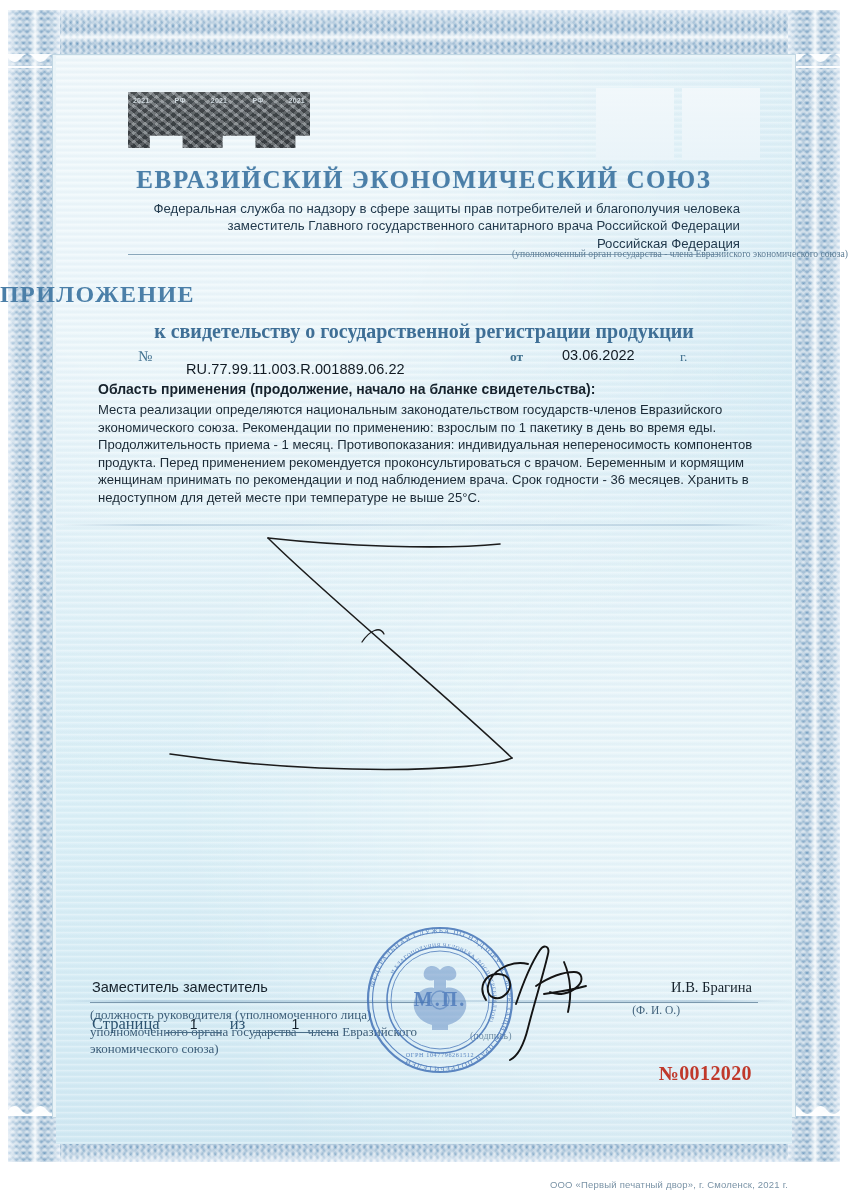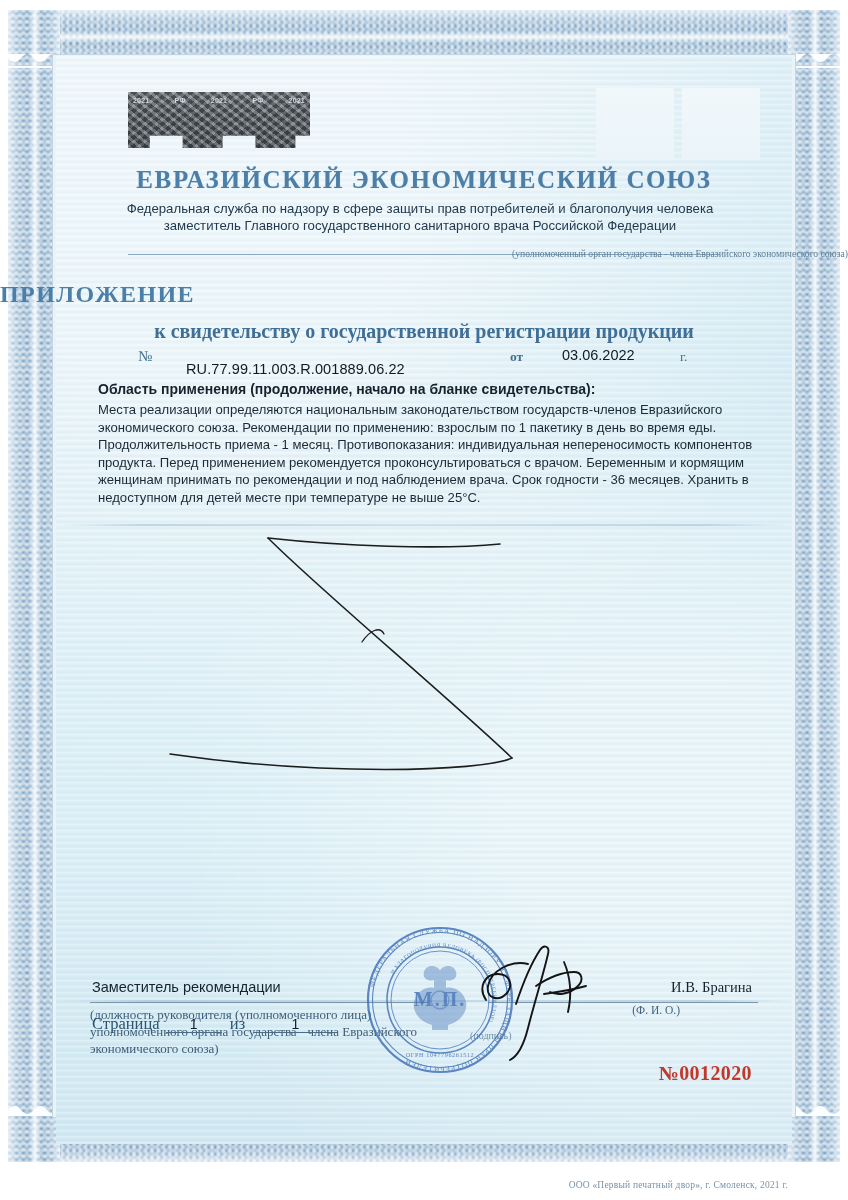--- a/index.html
+++ b/index.html
@@ -195,21 +195,21 @@
     font-size: 25px;
     font-weight: bold;
     letter-spacing: 1.6px;
     color: #4b7fa8;
     text-shadow: 0 0 1px rgba(75,127,168,0.35);
   }
   .org-lines {
     position: absolute;
     left: 100px; right: 108px;
     top: 200px;
-    text-align: center;
+    text-align: right;
     font-family: "Liberation Sans", sans-serif;
     font-size: 13.2px;
     line-height: 17px;
     color: #223a4d;
   }
   .org-line-3 {
     margin-top: 1px;
   }
   .org-rule {
     position: absolute;
@@ -442,21 +442,21 @@
     width: 130px;
     height: 128px;
     pointer-events: none;
   }
 
   
   .printer-credit {
     position: absolute;
     right: 60px;
     bottom: 10px;
-    font-family: Liberation Serif, serif;
+    font-family: Liberation Sans, sans-serif;
     font-size: 9.5px;
     color: #7a93a6;
     letter-spacing: 0.2px;
   }
 </style>
 </head>
 <body>
 
 <div id="page">
 
@@ -498,20 +498,21 @@
     <span>2021</span>
   </div>
   <div class="watermark-patch wm-1"></div>
   <div class="watermark-patch wm-2"></div>
 
   <div class="title-main">ЕВРАЗИЙСКИЙ ЭКОНОМИЧЕСКИЙ СОЮЗ</div>
 
   <div class="org-lines">
     <div>Федеральная служба по надзору в сфере защиты прав потребителей и благополучия человека</div>
     <div>заместитель Главного государственного санитарного врача Российской Федерации</div>
+    <div class="org-line-3">Российская Федерация</div>
   </div>
   <div class="org-rule"></div>
   <div class="org-caption">(уполномоченный орган государства - члена Евразийского экономического союза)</div>
 
   <div class="title-app">ПРИЛОЖЕНИЕ</div>
   <div class="title-sub">к свидетельству о государственной регистрации продукции</div>
 
   <div class="numrow">
     <span class="lbl-no">№</span>
     <span class="val-no">RU.77.99.11.003.R.001889.06.22</span>
@@ -523,21 +524,21 @@
   <div class="scope-heading">Область применения (продолжение, начало на бланке свидетельства):</div>
   <div class="scope-body">Места реализации определяются национальным законодательством государств-членов Евразийского экономического союза. Рекомендации по применению: взрослым по 1 пакетику в день во время еды. Продолжительность приема - 1 месяц. Противопоказания: индивидуальная непереносимость компонентов продукта. Перед применением рекомендуется проконсультироваться с врачом. Беременным и кормящим женщинам принимать по рекомендации и под наблюдением врача. Срок годности - 36 месяцев. Хранить в недоступном для детей месте при температуре не выше 25°C.</div>
 
   <svg class="cancel-stroke" viewBox="0 0 460 280">
     <path d="M128 18 C200 26 300 30 360 24" fill="none" stroke="#1c1c1c" stroke-width="1.6" stroke-linecap="round"></path>
     <path d="M128 18 C180 70 300 170 372 238" fill="none" stroke="#1c1c1c" stroke-width="1.5" stroke-linecap="round"></path>
     <path d="M372 238 C340 252 180 256 30 234" fill="none" stroke="#1c1c1c" stroke-width="1.6" stroke-linecap="round"></path>
     <path d="M222 122 C230 110 240 106 244 114" fill="none" stroke="#1c1c1c" stroke-width="1.3" stroke-linecap="round"></path>
   </svg>
 
-  <div class="sig-title">Заместитель  рекомендации</div>
+  <div class="sig-title">Заместитель  заместитель</div>
   <div class="sig-name">И.В. Брагина</div>
   <div class="sig-rule-left"></div>
   <div class="sig-rule-right"></div>
   <div class="sig-cap-podpis">(подпись)</div>
   <div class="sig-cap-fio">(Ф. И. О.)</div>
   <div class="sig-caption-block">(должность руководителя (уполномоченного лица) уполномоченного органа государства - члена Евразийского экономического союза)</div>
 
   <svg class="seal" viewBox="0 0 164 164">
     <defs>
       <path id="sealArcOuter" d="M 82,82 m -67,0 a 67,67 0 1,1 134,0 a 67,67 0 1,1 -134,0"></path>

